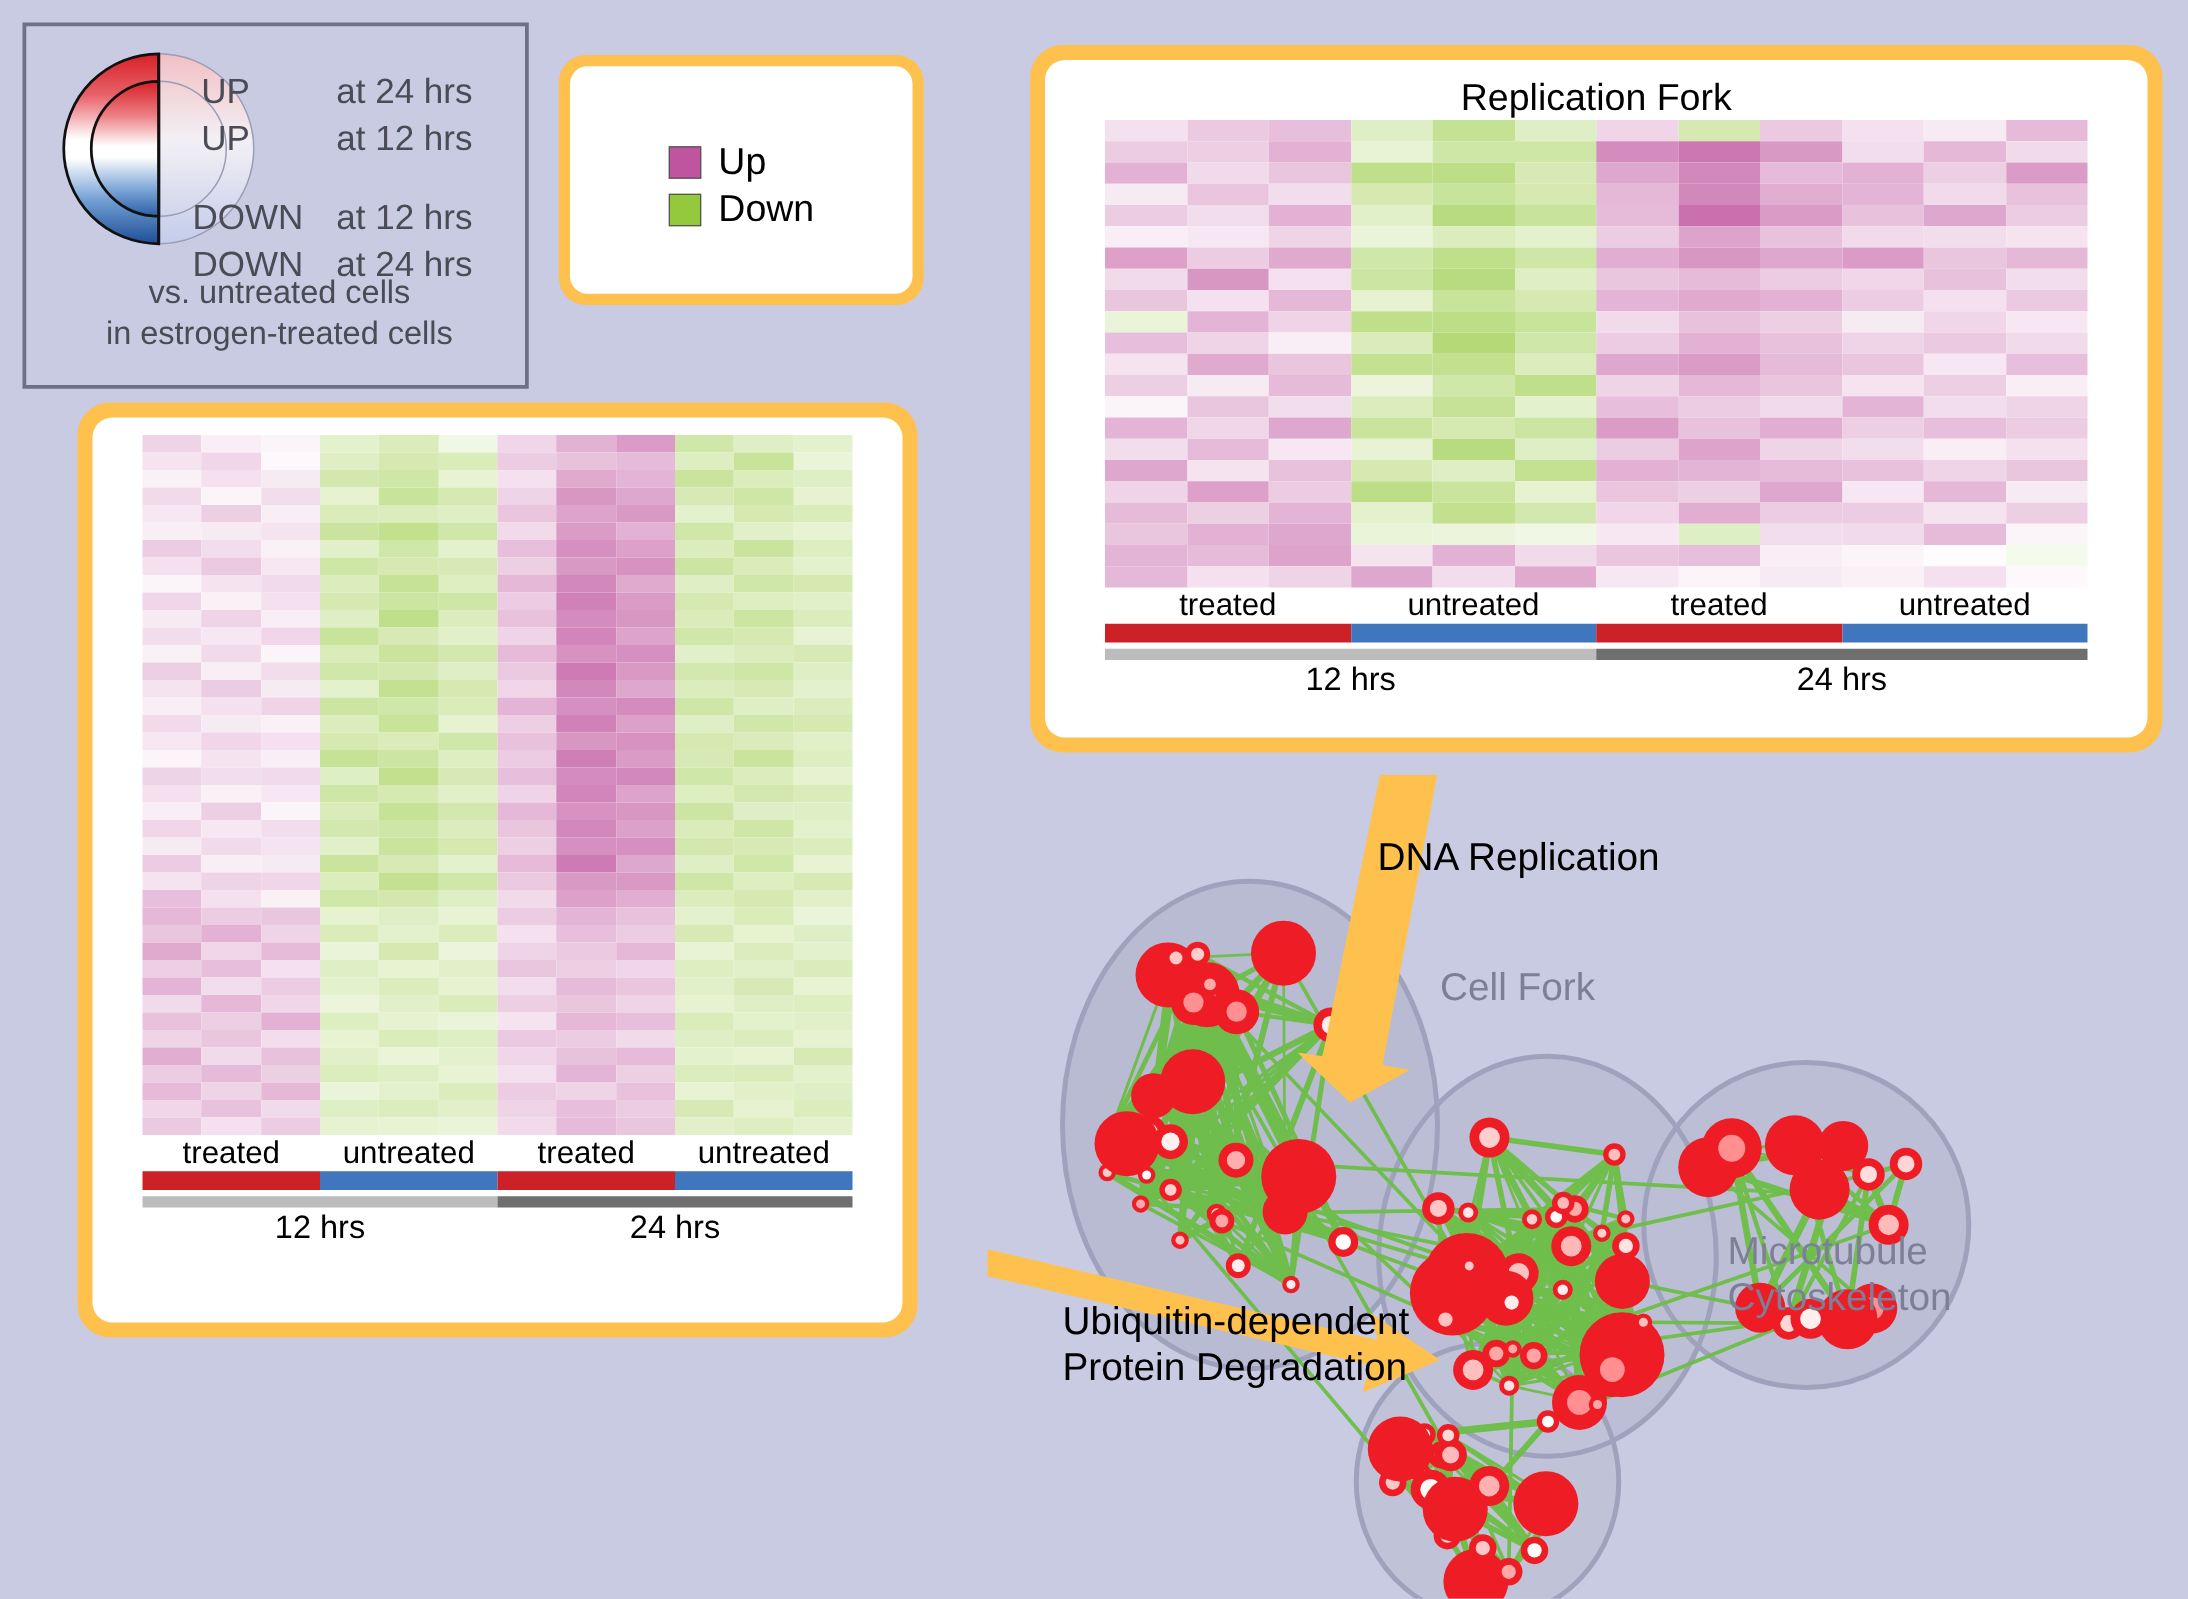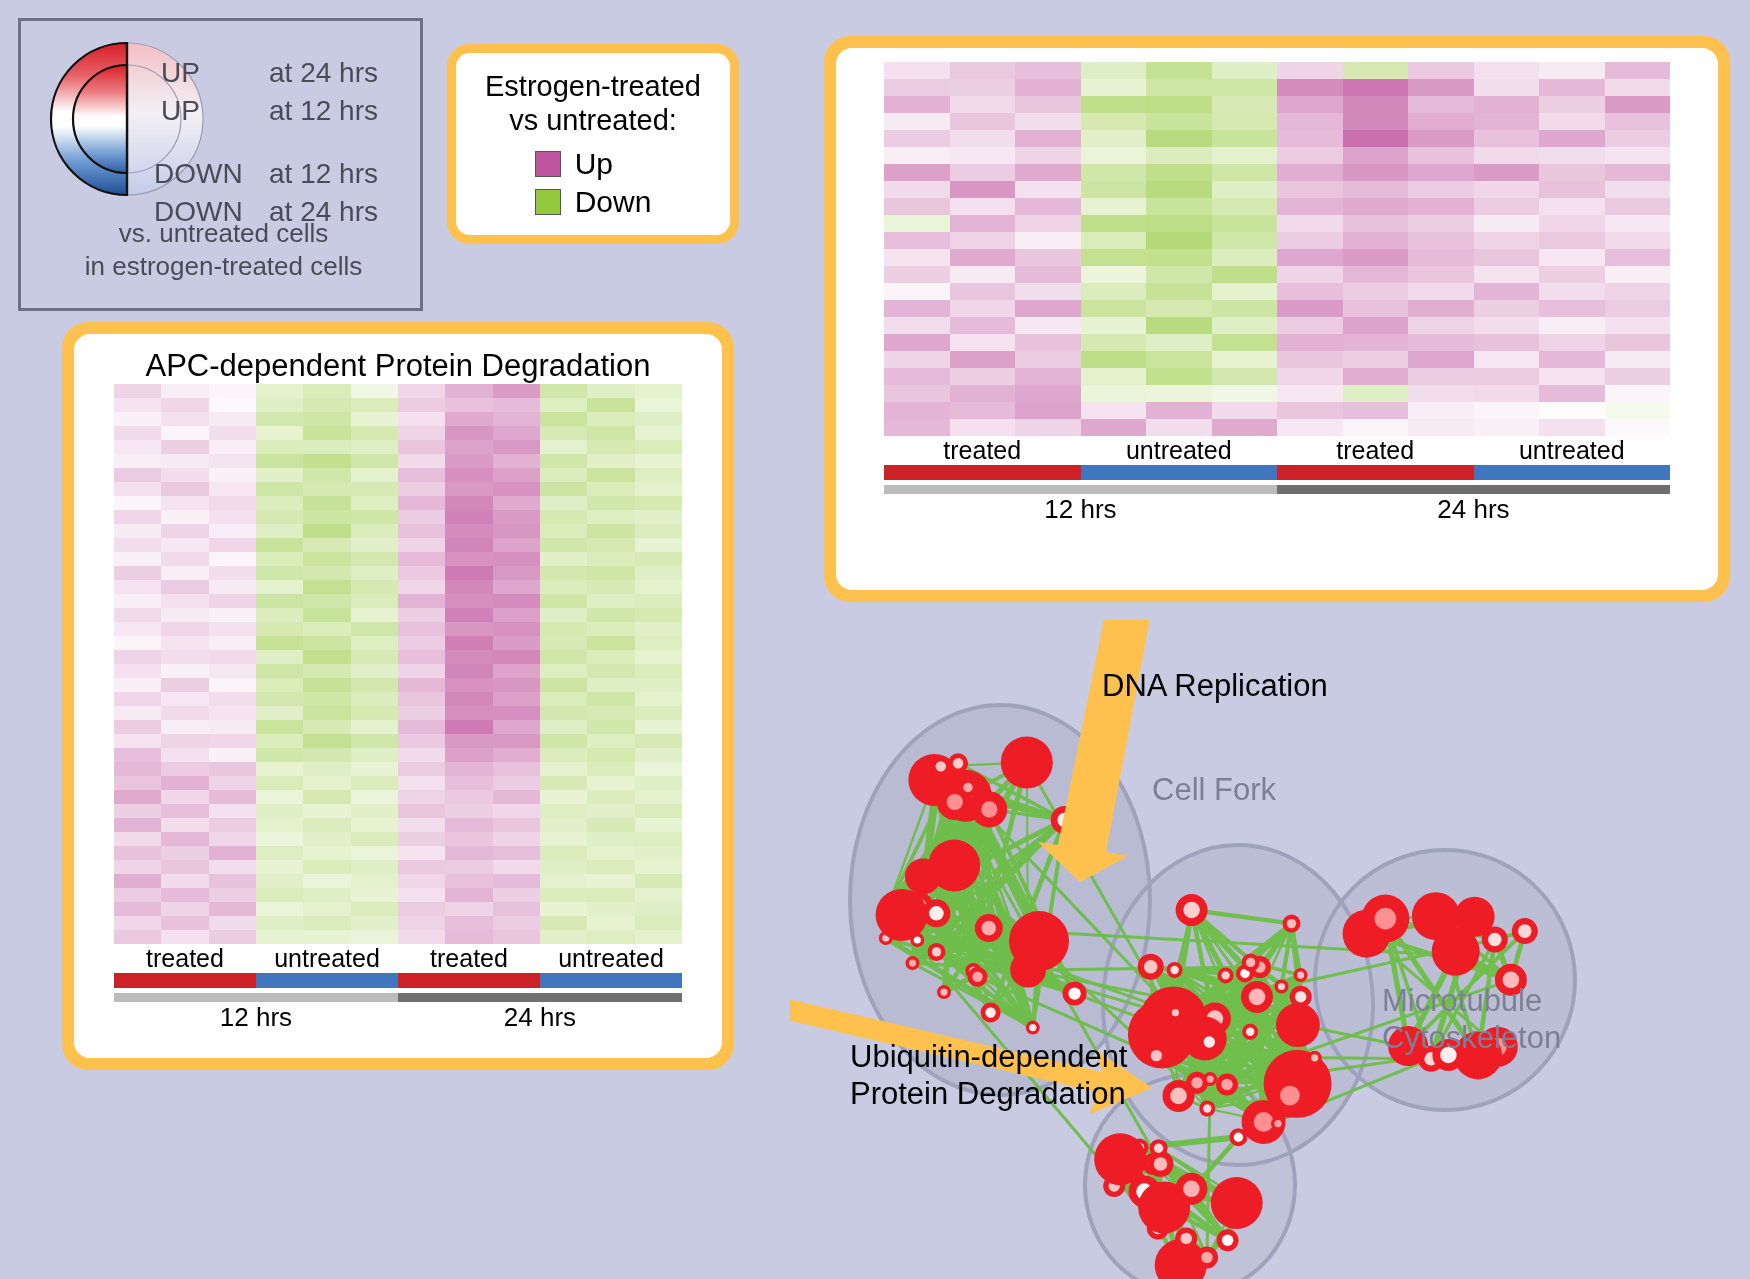--- a/index.html
+++ b/index.html
@@ -117,39 +117,36 @@
   <span class="ck-label" style="left:248px;top:175px">at 24 hrs</span>
 
   <div id="ck-foot">
     <div>vs. untreated cells</div>
     <div>in estrogen-treated cells</div>
   </div>
 </div>
 
 <div class="abs" id="estlegend">
   <div class="inner">
-    <div class="ttl">
-      <div>Estrogen-treated</div>
-      <div>vs untreated:</div>
-    </div>
     <div style="margin-top:6px">
       <div class="legrow">
         <span class="swatch" style="background:#c0559f"></span>
         <span class="legtxt">Up</span>
       </div>
       <div class="legrow">
         <span class="swatch" style="background:#95c93d"></span>
         <span class="legtxt">Down</span>
       </div>
     </div>
   </div>
 </div>
 
 <div class="abs card" id="repfork">
   <div class="inner" style="padding:14px 48px 10px 48px;">
+    <div class="card-title">Replication Fork</div>
     <div class="hm" id="hm-rep" style="grid-template-columns: repeat(12, 1fr);">
         <div style="background: rgb(244, 224, 238); height: 17px;"></div>
         <div style="background: rgb(235, 201, 224); height: 17px;"></div>
         <div style="background: rgb(231, 190, 219); height: 17px;"></div>
         <div style="background: rgb(223, 239, 197); height: 17px;"></div>
         <div style="background: rgb(197, 225, 148); height: 17px;"></div>
         <div style="background: rgb(223, 239, 197); height: 17px;"></div>
         <div style="background: rgb(239, 213, 231); height: 17px;"></div>
         <div style="background: rgb(213, 233, 177); height: 17px;"></div>
         <div style="background: rgb(235, 201, 224); height: 17px;"></div>
@@ -429,21 +426,20 @@
       <div class="times">
         <span>12 hrs</span>
         <span>24 hrs</span>
       </div>
     </div>
   </div>
 </div>
 
 <div class="abs card" id="apc">
   <div class="inner" style="padding:14px 40px 10px 40px;">
-    <div class="card-title">APC-dependent Protein Degradation</div>
     <div class="hm" id="hm-apc" style="grid-template-columns: repeat(12, 1fr);">
         <div style="background: rgb(239, 211, 230); height: 14px;"></div>
         <div style="background: rgb(249, 238, 245); height: 14px;"></div>
         <div style="background: rgb(251, 245, 249); height: 14px;"></div>
         <div style="background: rgb(227, 241, 205); height: 14px;"></div>
         <div style="background: rgb(217, 236, 185); height: 14px;"></div>
         <div style="background: rgb(240, 247, 228); height: 14px;"></div>
         <div style="background: rgb(240, 214, 232); height: 14px;"></div>
         <div style="background: rgb(226, 177, 211); height: 14px;"></div>
         <div style="background: rgb(218, 156, 199); height: 14px;"></div>

